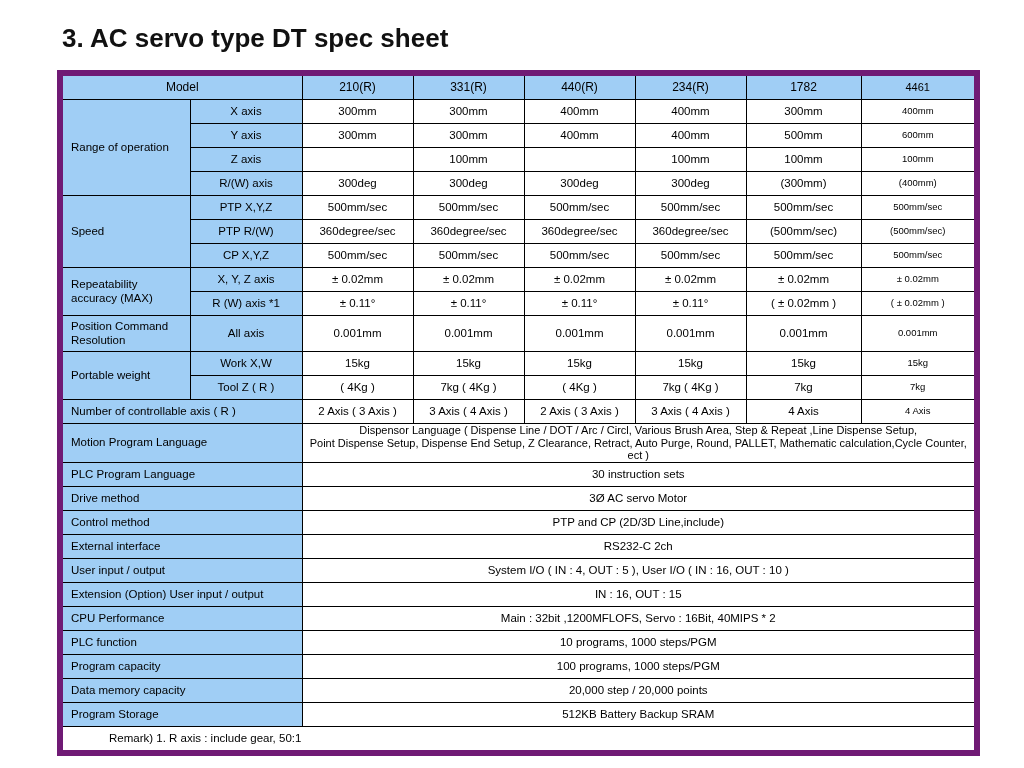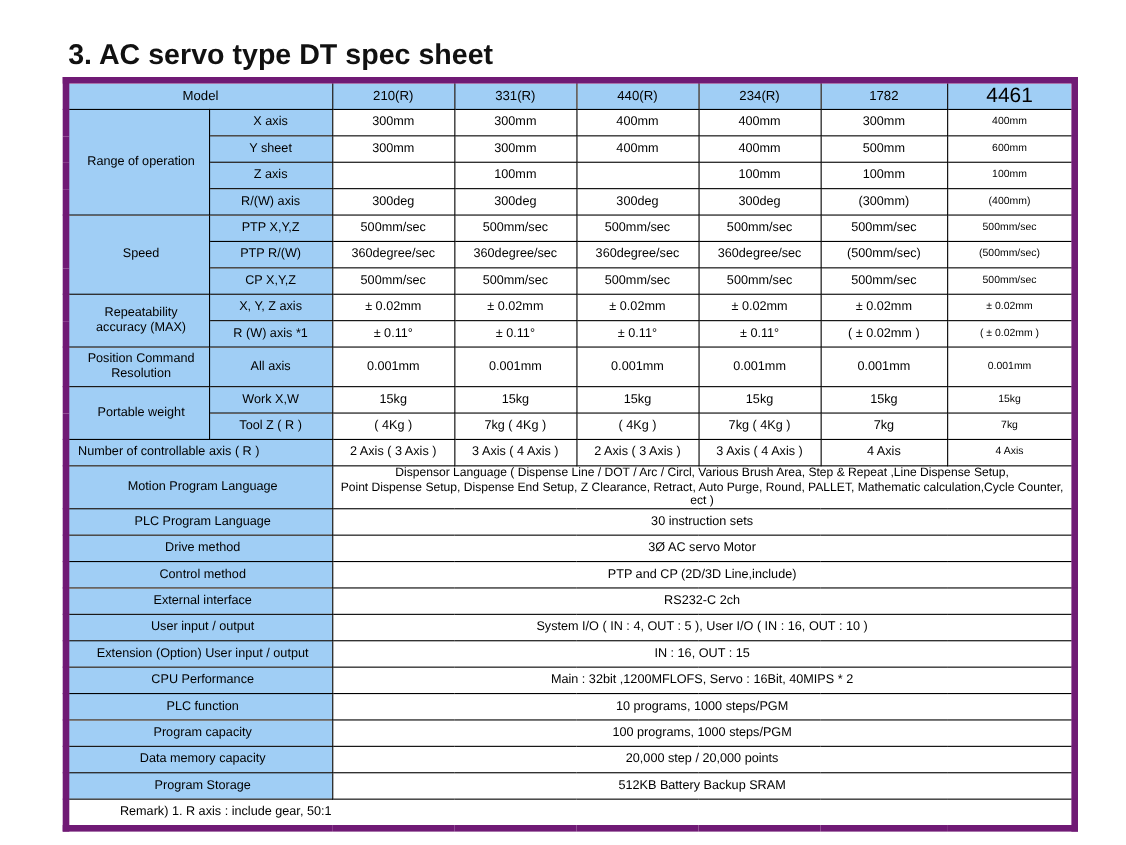--- a/index.html
+++ b/index.html
@@ -2,44 +2,44 @@
 <html><head>
 <meta charset="utf-8">
 <style>
   html,body{margin:0;padding:0;}
   body{
     width:1024px;height:768px;position:relative;background:#ffffff;
     font-family:"Liberation Sans", sans-serif;color:#000;
     overflow:hidden;
   }
   .page-title{
-    position:absolute;left:62px;top:34px;
+    position:absolute;left:62px;top:23px;
     font-size:26px;font-weight:bold;letter-spacing:0px;color:#111;
     white-space:nowrap;
   }
   .spec-table{
     position:absolute;left:57px;top:70px;width:917px;
     border-collapse:collapse;table-layout:fixed;
     border:6px solid #701a75;
   }
   .spec-table td{
     border:1.5px solid #000;
     padding:0 4px;
     font-size:11.5px;
     text-align:center;
     vertical-align:middle;
     overflow:hidden;
     height:23px;
     line-height:1.15;
   }
   td.blue{background:var(--cellblue);}
   td.left{text-align:left;padding-left:8px;}
-  td.prewrap{white-space:pre-line;text-align:center;}
+  td.prewrap{white-space:pre-line;}
   td.hdr{font-size:12px;}
-  td.hdr-big{font-size:19px;margin-left:35px;}
+  td.hdr-big{font-size:11px;margin-left:35px;}
   td.small{font-size:9.5px;}
   td.motion-val{font-size:11px;}
   tr.tall-pos td{height:35px;}
   tr.tall-motion td{height:37px;}
   td.remark{background:#fff;padding-left:46px;}
 </style>
 </head>
 <body style="--cellblue: #A0CEF5;">
 
 <div class="page-title">3. AC servo type DT spec sheet</div>
@@ -69,21 +69,21 @@
         <td class="blue left prewrap" rowspan="4">Range of operation</td>
         <td class="blue">X axis</td>
         <td>300mm</td>
         <td>300mm</td>
         <td>400mm</td>
         <td>400mm</td>
         <td>300mm</td>
         <td class="small">400mm</td>
       </tr>
       <tr>
-        <td class="blue">Y sheet</td>
+        <td class="blue">Y axis</td>
         <td>300mm</td>
         <td>300mm</td>
         <td>400mm</td>
         <td>400mm</td>
         <td>500mm</td>
         <td class="small">600mm</td>
       </tr>
       <tr>
         <td class="blue">Z axis</td>
         <td></td>

